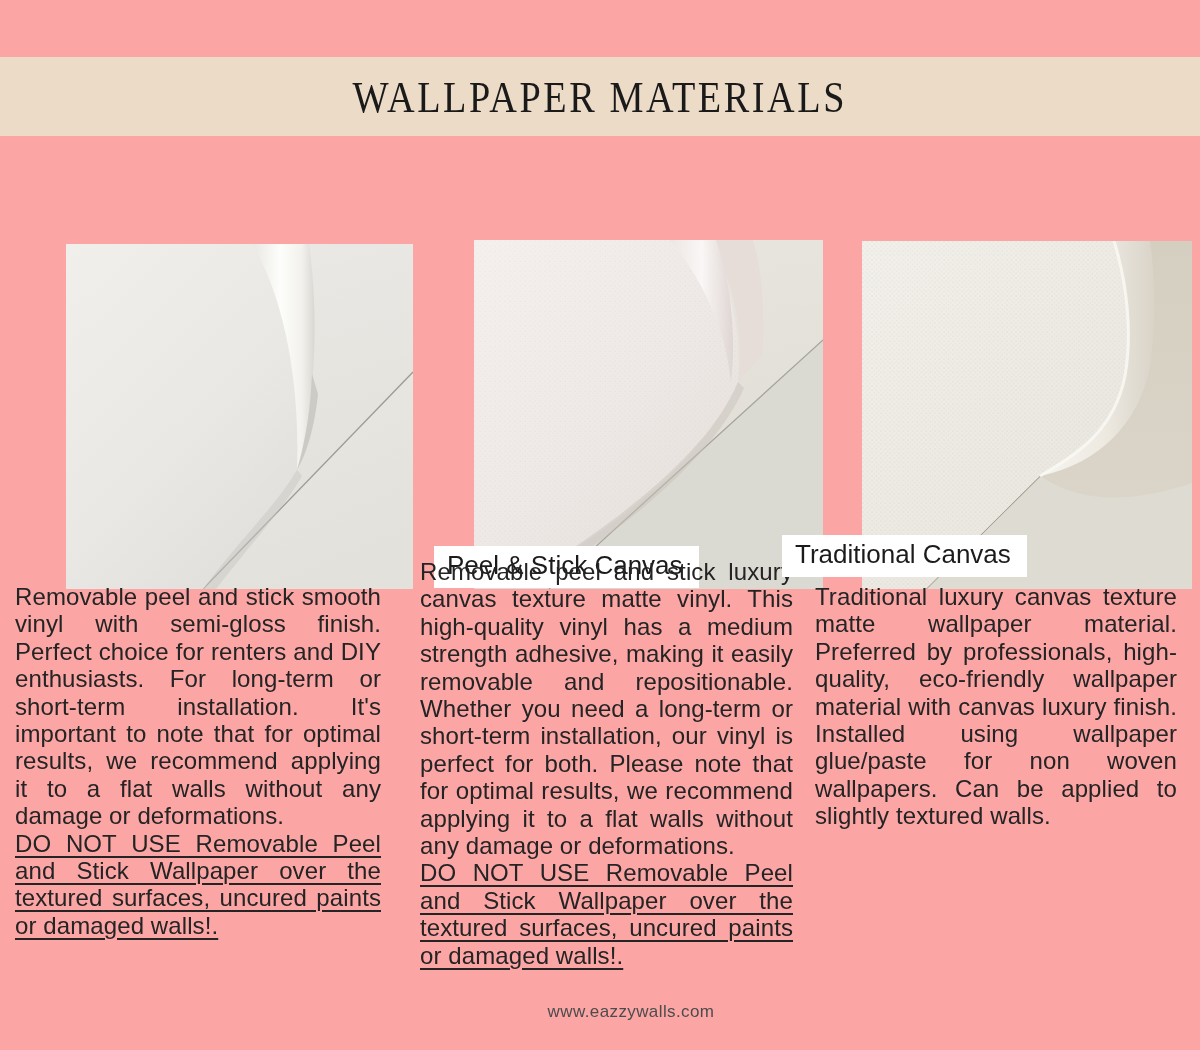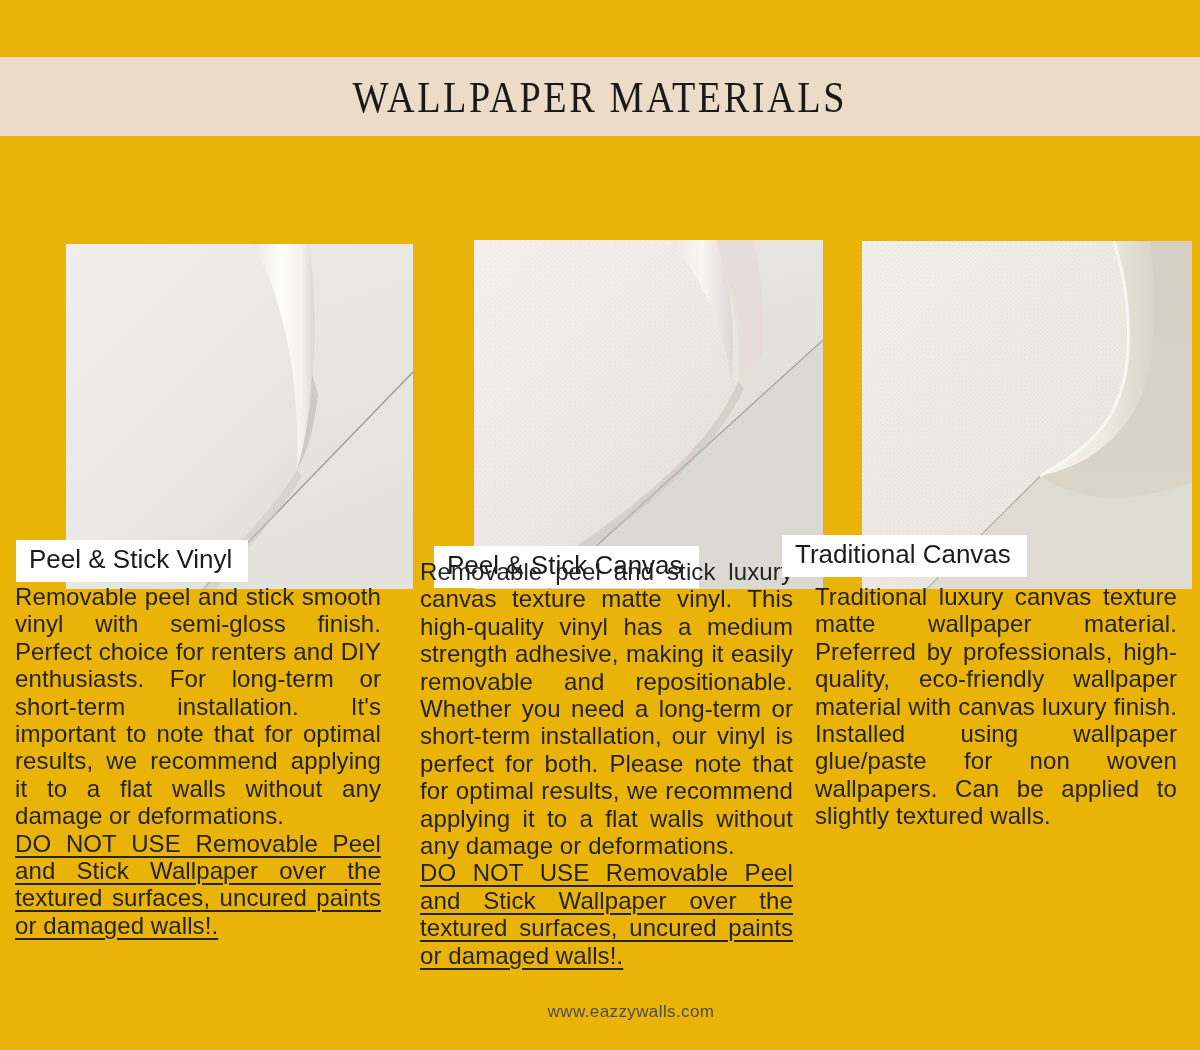--- a/index.html
+++ b/index.html
@@ -4,21 +4,21 @@
 <style>
   html, body {
     margin: 0;
     padding: 0;
     background: #f5f5f4;
   }
   .stage {
     position: relative;
     width: 1200px;
     height: 1050px;
-    background: #eab308;
+    background: #fca5a5;
     font-family: "Liberation Sans", sans-serif;
     overflow: hidden;
   }
   .banner {
     position: absolute;
     left: 0;
     top: 57px;
     width: 1200px;
     height: 79px;
     background: #ecdbc7;
@@ -117,23 +117,20 @@
       </defs>
       <rect width="347" height="345" fill="url(#g1wall)"></rect>
       <path d="M347 128 L137 345 L347 345 Z" fill="url(#g1surf)"></path>
       <path d="M347 128 L137 345" stroke="#9c9a93" stroke-width="1.3" fill="none"></path>
       <path d="M0 0 H243 C252 70 247 150 231 226 C203 272 172 300 137 345 H0 Z" fill="url(#g1a)"></path>
       <path d="M186 0 C222 60 234 150 231 226 C250 160 253 70 243 0 Z" fill="url(#g1fold)"></path>
       <path d="M231 226 C240 196 245 160 246 130 L252 150 C249 180 241 210 231 226 Z" fill="#b8b6b1" opacity="0.55"></path>
       <path d="M231 226 C210 262 180 288 137 345 L150 345 C185 300 215 268 236 232 Z" fill="#c9c8c3" opacity="0.5"></path>
     </svg>
   </figure>
-  <div class="label" id="label1">
-    <span>Peel &amp; Stick Vinyl</span>
-  </div>
   <div class="desc-block" id="text1">
     <p>Removable peel and stick smooth vinyl with semi-gloss finish. Perfect choice for renters and DIY enthusiasts. For long-term or short-term installation. It's important to note that for optimal results, we recommend applying it to a flat walls without any damage or deformations.</p>
     <p class="warning">DO NOT USE Removable Peel and Stick Wallpaper over the textured surfaces, uncured paints or damaged walls!.</p>
   </div>
 
   <figure class="photo" id="photo2">
     <svg viewBox="0 0 349 349" preserveAspectRatio="none" aria-hidden="true">
       <defs>
         <linearGradient id="g2wall" x1="0" y1="0" x2="0.2" y2="1">
           <stop offset="0" stop-color="#e9e6df"></stop>

